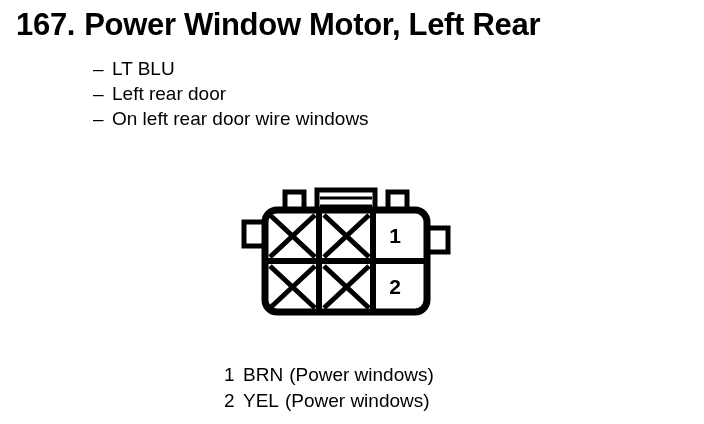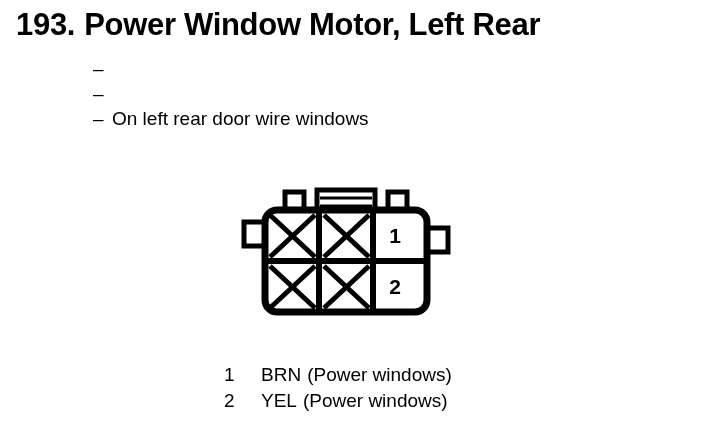--- a/index.html
+++ b/index.html
@@ -83,36 +83,37 @@
     align-items: baseline;
   }
   .legend-pin {
     display: inline-block;
     width: 19px;
     flex: 0 0 19px;
     text-align: left;
   }
   .legend-color {
     margin-right: 6px;
-    margin-left: 18px;
   }
 </style>
 </head>
 <body>
 
 <div id="page-title">
-  <span class="title-number">193.</span><span class="title-text">Power Window Motor, Left Rear</span>
+  <span class="title-number">167.</span><span class="title-text">Power Window Motor, Left Rear</span>
 </div>
 
 <div id="description-list">
   <div class="description-item">
     <span class="dash-marker">–</span>
+    <span>LT BLU</span>
   </div>
   <div class="description-item">
     <span class="dash-marker">–</span>
+    <span>Left rear door</span>
   </div>
   <div class="description-item">
     <span class="dash-marker">–</span>
     <span>On left rear door wire windows</span>
   </div>
 </div>
 
 <div id="connector-figure">
   <svg width="230" height="140" viewBox="0 0 230 140" xmlns="http://www.w3.org/2000/svg">
 

